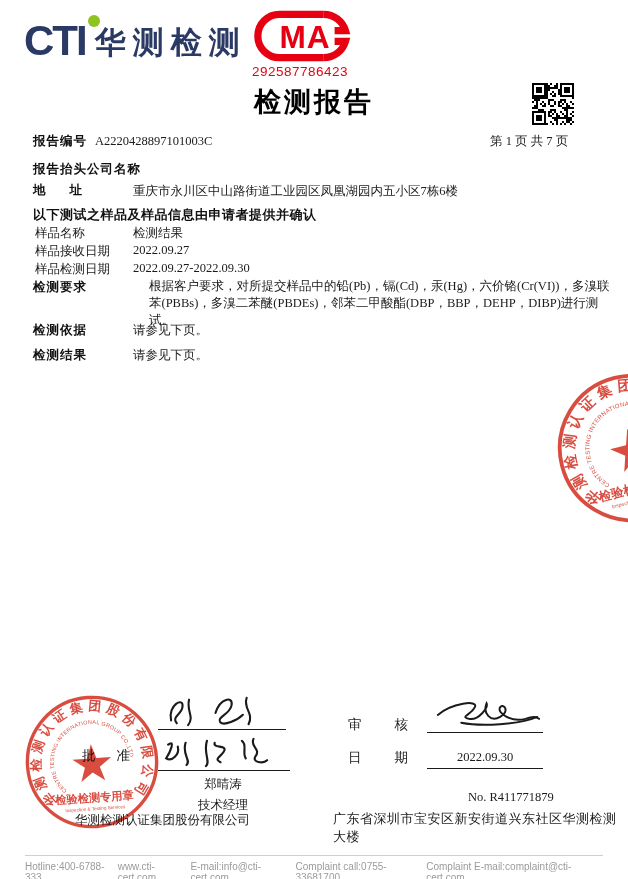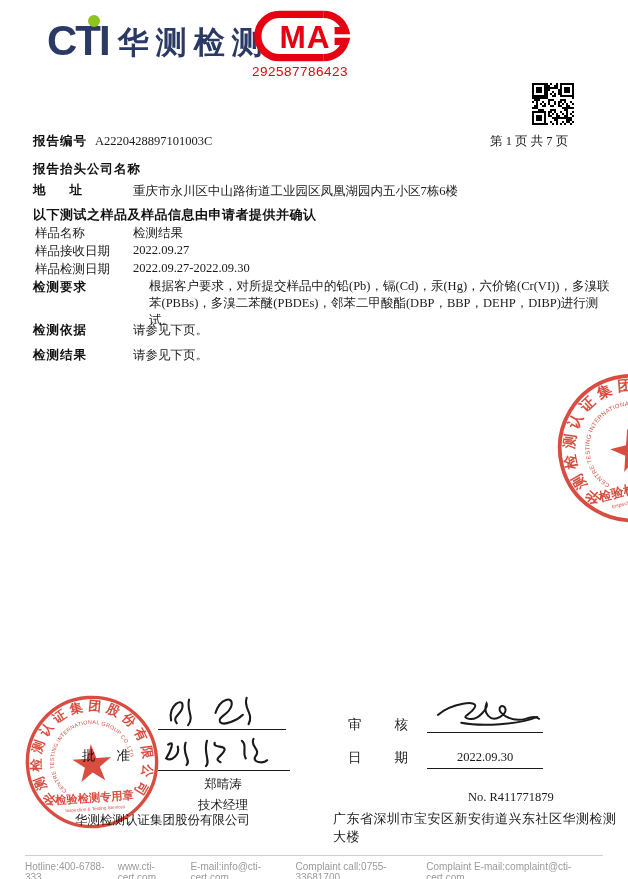--- a/index.html
+++ b/index.html
@@ -2,21 +2,21 @@
 <html><head>
 <meta charset="utf-8">
 <style>
   html,body{margin:0;padding:0;background:#fff;}
   .page{position:relative;width:628px;height:879px;background:#ffffff;overflow:hidden;
         font-family:"Liberation Serif","DejaVu Serif",serif;color:#1b1b1b;}
 
   
   .cti{position:absolute;left:24px;top:22px;display:flex;align-items:flex-end;}
   .cti-latin{font-family:"Liberation Sans","DejaVu Sans",sans-serif;font-weight:bold;
-             font-size:42px;line-height:38px;letter-spacing:-2px;color:#2b3a64;margin-left:23px;}
+             font-size:42px;line-height:38px;letter-spacing:-2px;color:#2b3a64;}
   .cti-dot{position:absolute;left:64px;top:-7px;width:12px;height:12px;border-radius:50%;background:#8fc31f;}
   .cti-cn{font-family:"Liberation Sans","DejaVu Sans",sans-serif;font-weight:bold;
           font-size:31px;line-height:34px;letter-spacing:7px;color:#2b3a64;margin-left:9px;}
   .cma{position:absolute;left:250px;top:8px;width:115px;height:56px;}
   .cma-number{position:absolute;left:252px;top:64px;width:115px;text-align:left;
               font-family:"Liberation Sans","DejaVu Sans",sans-serif;
               font-size:13.5px;letter-spacing:.5px;color:#e60012;}
   .doc-title{position:absolute;left:0;top:84px;width:628px;text-align:center;
              font-size:27px;font-weight:bold;letter-spacing:3px;color:#000;}
   .qr{position:absolute;left:532px;top:83px;width:42px;height:42px;}
@@ -63,20 +63,21 @@
   <svg class="cma" viewBox="0 0 120 62">
     <g fill="none" stroke="#e60012" stroke-width="8">
       <path d="M 78 7 L 29 7 A 24 24 0 0 0 29 55 L 78 55"></path>
       <path d="M 78 7 A 25 25 0 0 1 102 25 L 90 25"></path>
       <path d="M 78 55 A 25 25 0 0 0 102 37 L 90 37"></path>
     </g>
     <text x="29" y="44" font-size="35" font-weight="bold" fill="#e60012" letter-spacing="1">MA</text>
   </svg>
   <div class="cma-number">292587786423</div>
 
+  <div class="doc-title">检测报告</div>
 
   <svg class="qr" viewBox="0 0 21 21">
       <g fill="#000" shape-rendering="crispEdges">
         <rect x="0" y="0" width="7" height="7"></rect>
         <rect x="1" y="1" width="5" height="5" fill="#fff"></rect>
         <rect x="2" y="2" width="3" height="3" fill="#000"></rect>
         <rect x="14" y="0" width="7" height="7"></rect>
         <rect x="15" y="1" width="5" height="5" fill="#fff"></rect>
         <rect x="16" y="2" width="3" height="3" fill="#000"></rect>
         <rect x="0" y="14" width="7" height="7"></rect>

